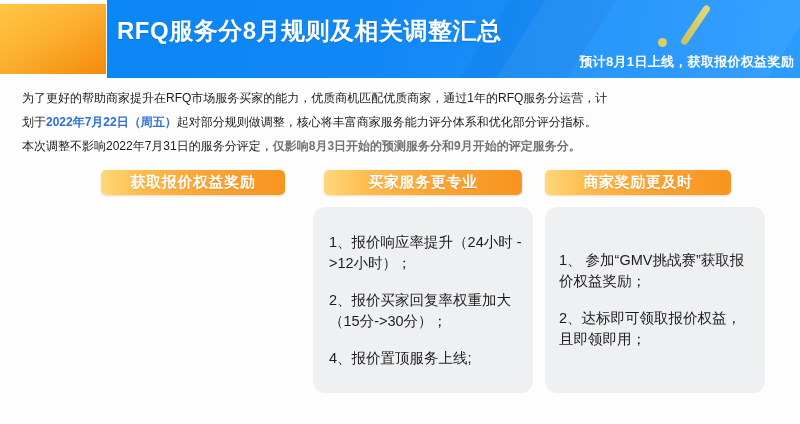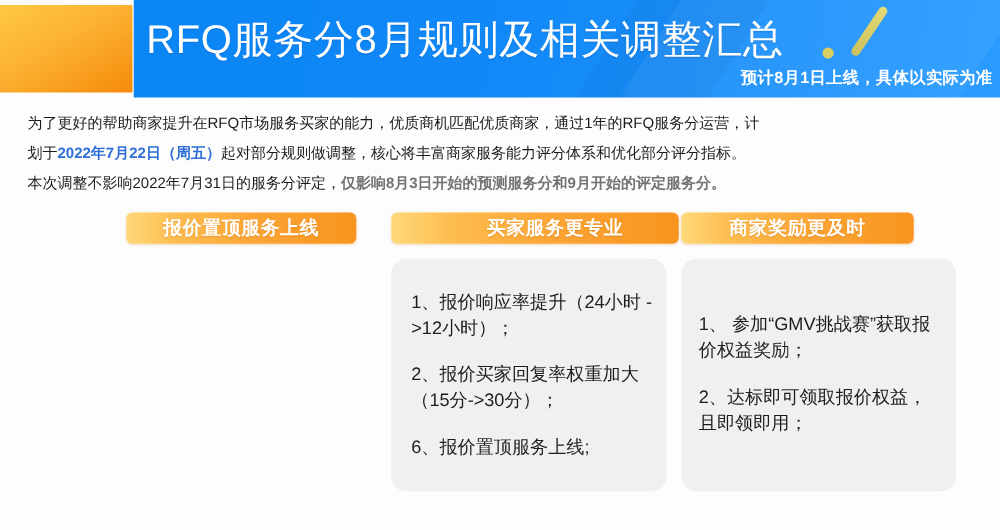--- a/index.html
+++ b/index.html
@@ -65,22 +65,22 @@
     position:absolute;
     left:551px;top:38px;
     width:9px;height:9px;
     border-radius:50%;
     background:#e4d25a;
     opacity:.95;
   }
   .header-title{
     position:absolute;
     left:10px;top:11px;
-    font-size:32px;
-    font-weight:normal;
+    font-size:24px;
+    font-weight:bold;
     color:#ffffff;
     letter-spacing:.5px;
     line-height:40px;
     white-space:nowrap;
     text-shadow:0 1px 1px rgba(0,60,140,.25);
   }
   .header-sub{
     position:absolute;
     right:6px;top:53px;
     font-size:13px;
@@ -124,21 +124,21 @@
 
   .pill{
     position:relative;
     margin:0 auto;
     width:184px;height:25px;
     border-radius:5px;
     background:linear-gradient(90deg,#ffd87a 0%,#fdbc4e 22%,#fba535 55%,#f8941f 100%);
     box-shadow:0 1px 2px rgba(190,120,20,.25);
     display:flex;align-items:center;justify-content:center;
   }
-  .col-1 .pill{width:198px;padding-left:32px;}
+  .col-1 .pill{width:198px;}
   .col-2 .pill{width:186px;}
   .pill-label{
     font-size:15px;
     font-weight:bold;
     color:#ffffff;
     letter-spacing:.6px;
     white-space:nowrap;
     text-shadow:0 1px 1px rgba(180,100,10,.28);
   }
 
@@ -174,53 +174,53 @@
 <div class="slide">
 
   <div class="header">
     <div class="header-orange"></div>
     <div class="header-blue">
       <div class="hdr-band2"></div>
       <div class="hdr-band"></div>
       <div class="hdr-streak"></div>
       <div class="hdr-dot"></div>
       <div class="header-title">RFQ服务分8月规则及相关调整汇总</div>
-      <div class="header-sub">预计8月1日上线，具体以实际为准</div>
+      <div class="header-sub">预计8月1日上线，获取报价权益奖励</div>
     </div>
   </div>
 
   <div class="paragraph">
     <span class="p-line">
       <span>为了更好的帮助商家提升在RFQ市场服务买家的能力，优质商机匹配优质商家，通过1年的RFQ服务分运营，计</span>
     </span>
     <span class="p-line">
       <span>划于</span><span class="hl">2022年7月22日（周五）</span><span>起对部分规则做调整，核心将丰富商家服务能力评分体系和优化部分评分指标。</span>
     </span>
     <span class="p-line">
       <span>本次调整不影响2022年7月31日的服务分评定，</span><span class="hl2">仅影响8月3日开始的预测服务分和9月开始的评定服务分。</span>
     </span>
   </div>
 
   <div class="columns">
 
     <div class="col col-0">
       <div class="pill">
-        <span class="pill-label">报价置顶服务上线</span>
+        <span class="pill-label">获取报价权益奖励</span>
       </div>
     </div>
 
     <div class="col col-1">
       <div class="pill">
         <span class="pill-label">买家服务更专业</span>
       </div>
       <div class="card">
         <div class="card-inner">
           <p class="item">1、报价响应率提升（24小时 -&gt;12小时）；</p>
           <p class="item">2、报价买家回复率权重加大（15分-&gt;30分）；</p>
-          <p class="item">6、报价置顶服务上线;</p>
+          <p class="item">4、报价置顶服务上线;</p>
         </div>
       </div>
     </div>
 
     <div class="col col-2">
       <div class="pill">
         <span class="pill-label">商家奖励更及时</span>
       </div>
       <div class="card">
         <div class="card-inner">

